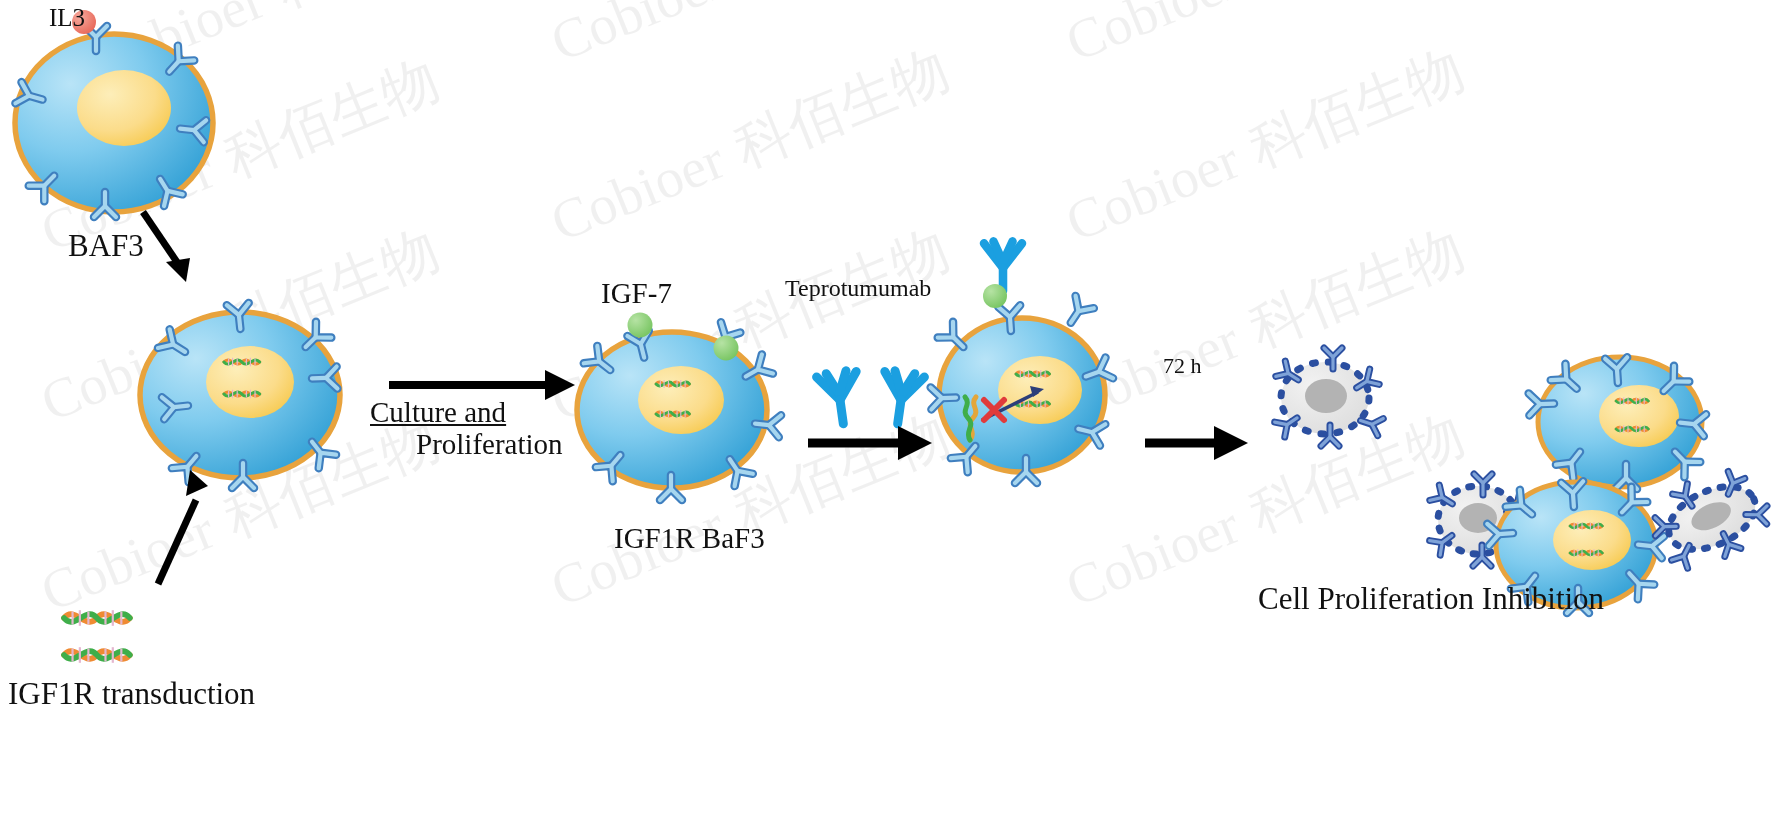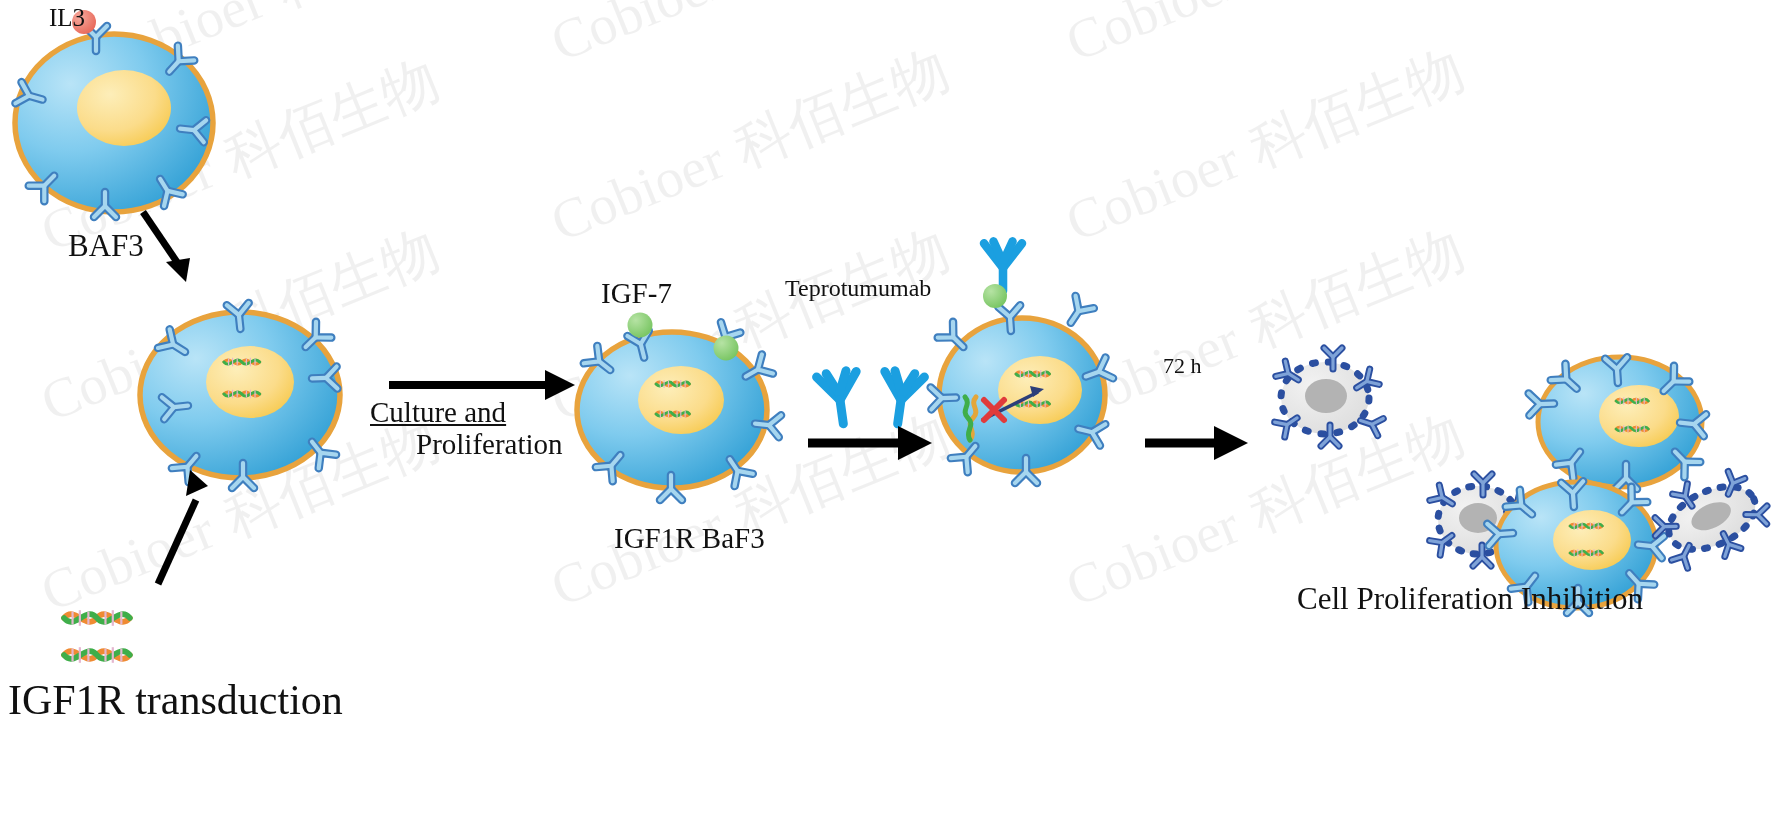--- a/index.html
+++ b/index.html
@@ -454,30 +454,30 @@
       <g transform="translate(1716,548) rotate(178)">
           <use href="#recepD"></use>
         </g>
     </g>
   </svg>
 
   <div class="lbl" style="left:12px;top:4px;font-size:25px;margin-left:37px;">IL3</div>
 
   <div class="lbl" style="left:68px;top:228px;font-size:31px;text-align:center;">BAF3</div>
 
-  <div class="lbl" style="left:8px;top:676px;font-size:42px;">IGF1R transduction</div>
+  <div class="lbl" style="left:8px;top:676px;font-size:31px;">IGF1R transduction</div>
 
 
   <div class="lbl" style="left:370px;top:396px;font-size:29px;text-decoration:underline;">Culture and</div>
 
   <div class="lbl" style="left:372px;top:428px;font-size:29px;margin-left:44px;">Proliferation</div>
 
   <div class="lbl" style="left:601px;top:277px;font-size:29px;">IGF-7</div>
 
   <div class="lbl" style="left:598px;top:522px;font-size:29px;margin-left:16px;">IGF1R BaF3</div>
 
   <div class="lbl" style="left:785px;top:275px;font-size:24px;">Teprotumumab</div>
 
   <div class="lbl" style="left:1163px;top:353px;font-size:22px;">72 h</div>
 
-  <div class="lbl" style="left:1258px;top:581px;font-size:31px;margin-left:39px;">Cell Proliferation Inhibition</div>
+  <div class="lbl" style="left:1258px;top:581px;font-size:31px;">Cell Proliferation Inhibition</div>
 
 </div>
 
 </body></html>

